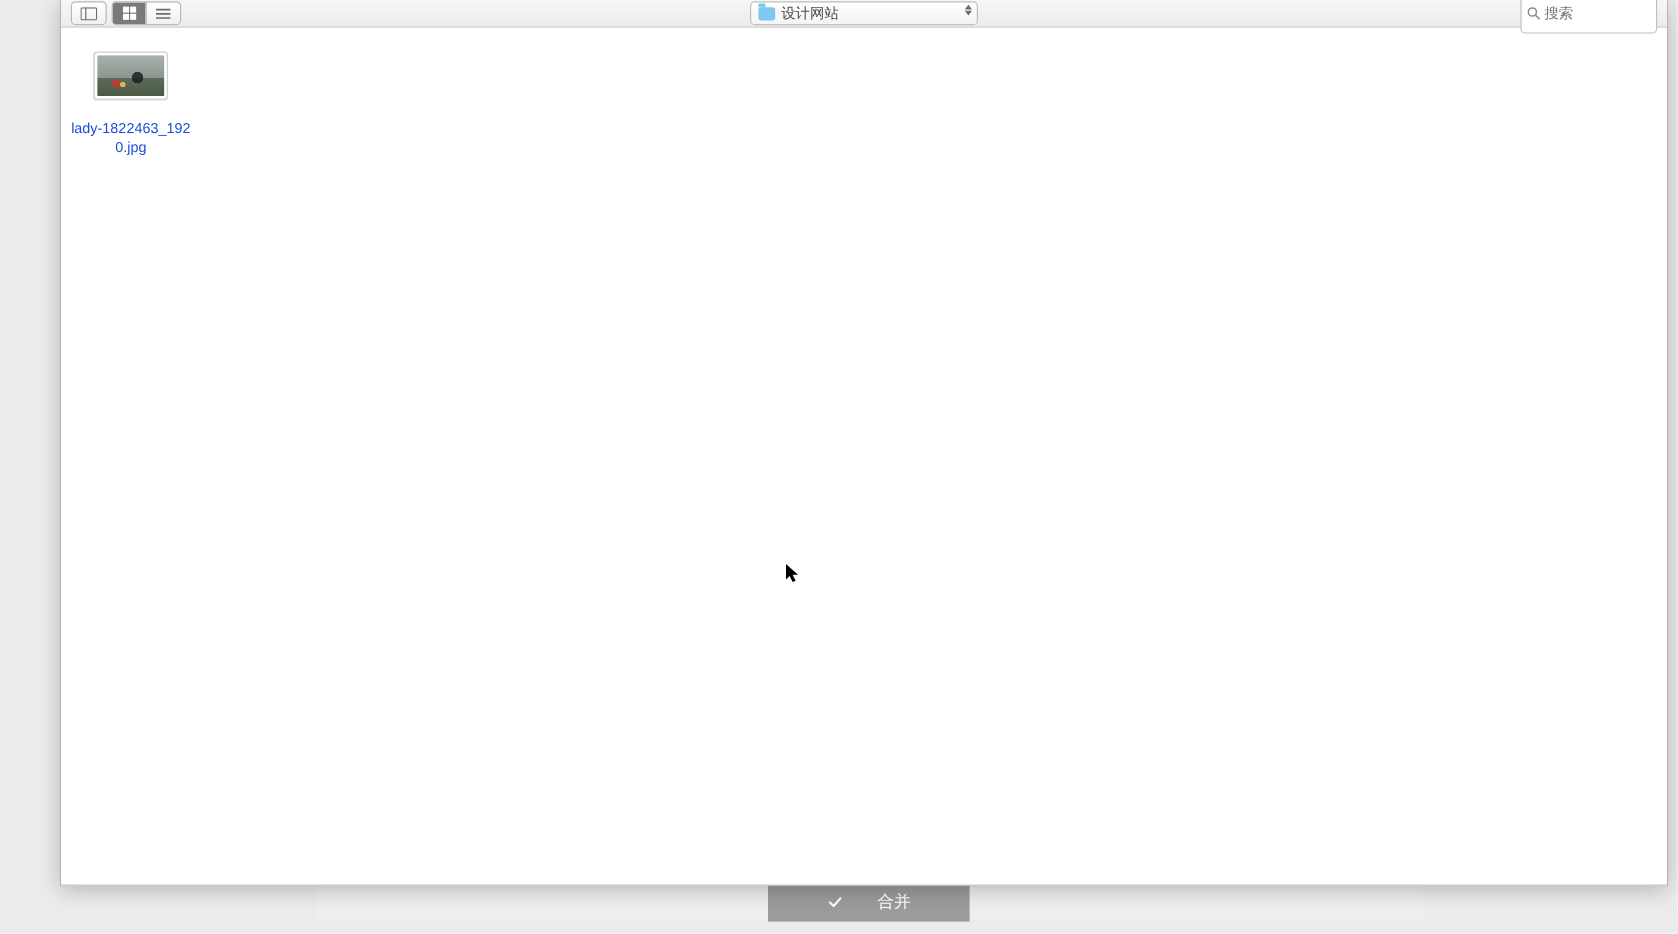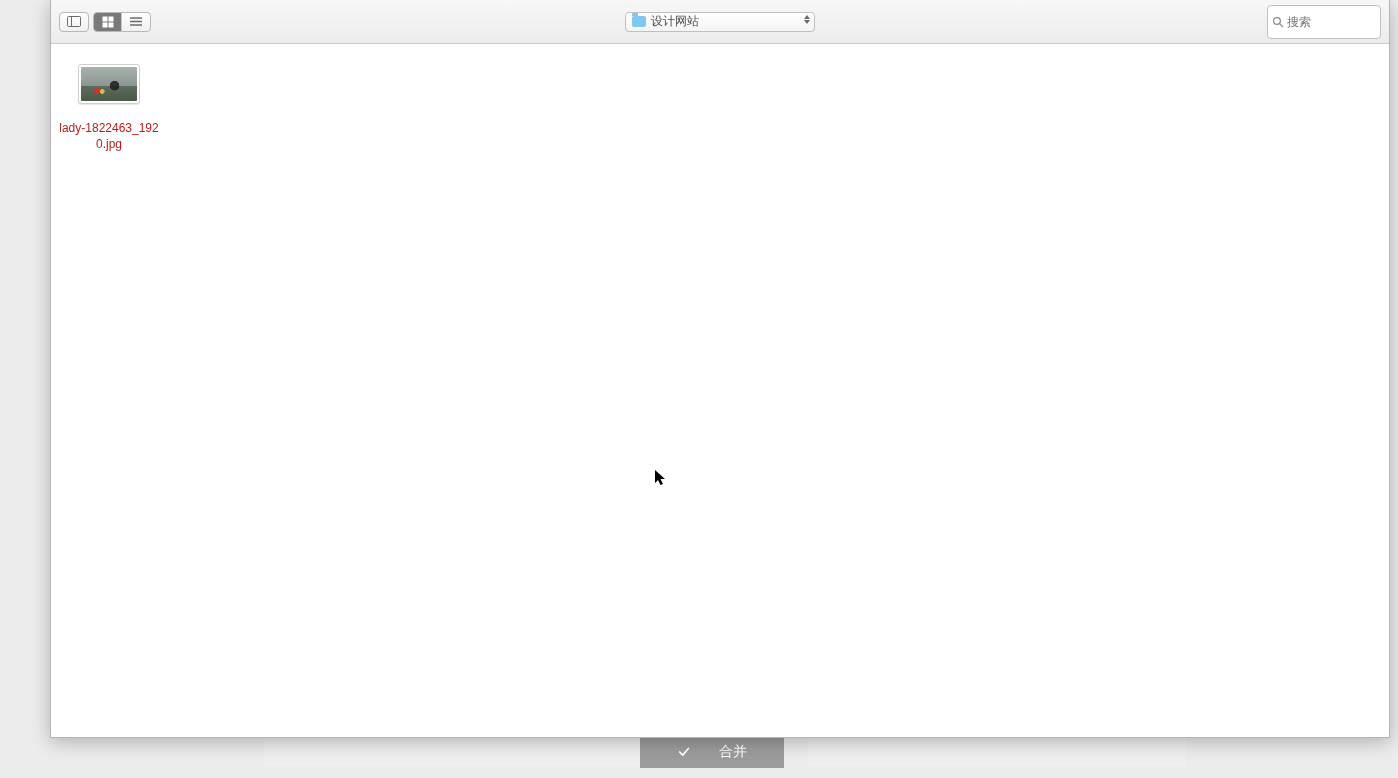--- a/index.html
+++ b/index.html
@@ -17,21 +17,21 @@
       left: 50px; top: 0;
       width: 1340px; height: 738px;
       background: #fff;
       border: 1px solid #b5b5b5;
       border-top: none;
       box-shadow: 0 4px 18px rgba(0,0,0,0.25);
       display: flex;
       flex-direction: column;
     }
     .toolbar {
-      height: 44px;
+      height: 23px;
       background: linear-gradient(#f7f7f7, #ececec);
       border-bottom: 1px solid #c9c9c9;
       display: flex;
       align-items: center;
       padding: 0 8px;
       position: relative;
     }
     .view-controls { display: flex; gap: 4px; }
     .seg {
       display: flex;
@@ -96,34 +96,34 @@
     }
     .thumb{
       width:100%;height:100%;border-radius:1px;
       background:
         radial-gradient(circle at 28% 70%, #c9352a 0 6%, transparent 7%),
         radial-gradient(circle at 38% 72%, #d9b84a 0 5%, transparent 6%),
         radial-gradient(circle at 60% 55%, rgba(30,30,30,0.85) 0 12%, transparent 13%),
         linear-gradient(180deg,#a7b2ac 0%,#8a968f 55%,#5d6b5d 55%,#4a5a45 100%);
     }
     .file-label{
-      font-size:12px;line-height:16px;color:#b91c1c;word-break:break-all;white-space:normal;margin-top:2px;
+      font-size:12px;line-height:16px;color:#1d4ed8;word-break:break-all;white-space:normal;margin-top:2px;
     }
 
     .bottombar{
       height:40px;background:linear-gradient(#f5f5f5,#e9e9e9);border-top:1px solid #c9c9c9;display:flex;align-items:center;padding:0 8px;gap:10px;
     }
     .mac-btn{
       min-width:62px;height:21px;border:1px solid #b8b8b8;border-radius:5px;background:linear-gradient(#ffffff,#f0f0f0);font-size:12px;color:#333;display:flex;align-items:center;justify-content:center;cursor:default;padding:0 12px;
     }
     .mac-btn.disabled{color:#b0b0b0;}
     .spacer{flex:1;}
 
     .bg-button{
-      position:absolute;left:640px;top:735px;width:144px;height:33px;background:#9c9c9c;display:flex;align-items:center;justify-content:center;color:#fff;font-size:14px;gap:28px;
+      position:absolute;left:640px;top:735px;width:168px;height:33px;background:#9c9c9c;display:flex;align-items:center;justify-content:center;color:#fff;font-size:14px;gap:28px;
     }
     .bg-button .check{width:14px;height:14px;}
     .bg-side{position:absolute;top:736px;height:31px;background:#efefef;border-top:1px solid #e2e2e2;}
     .bg-side.left{left:264px;width:376px;}
     .bg-side.right{left:808px;width:378px;}
 
     .cursor-ptr{position:absolute;left:655px;top:470px;width:12px;height:18px;pointer-events:none;}
   </style>
 </head>
 <body>

